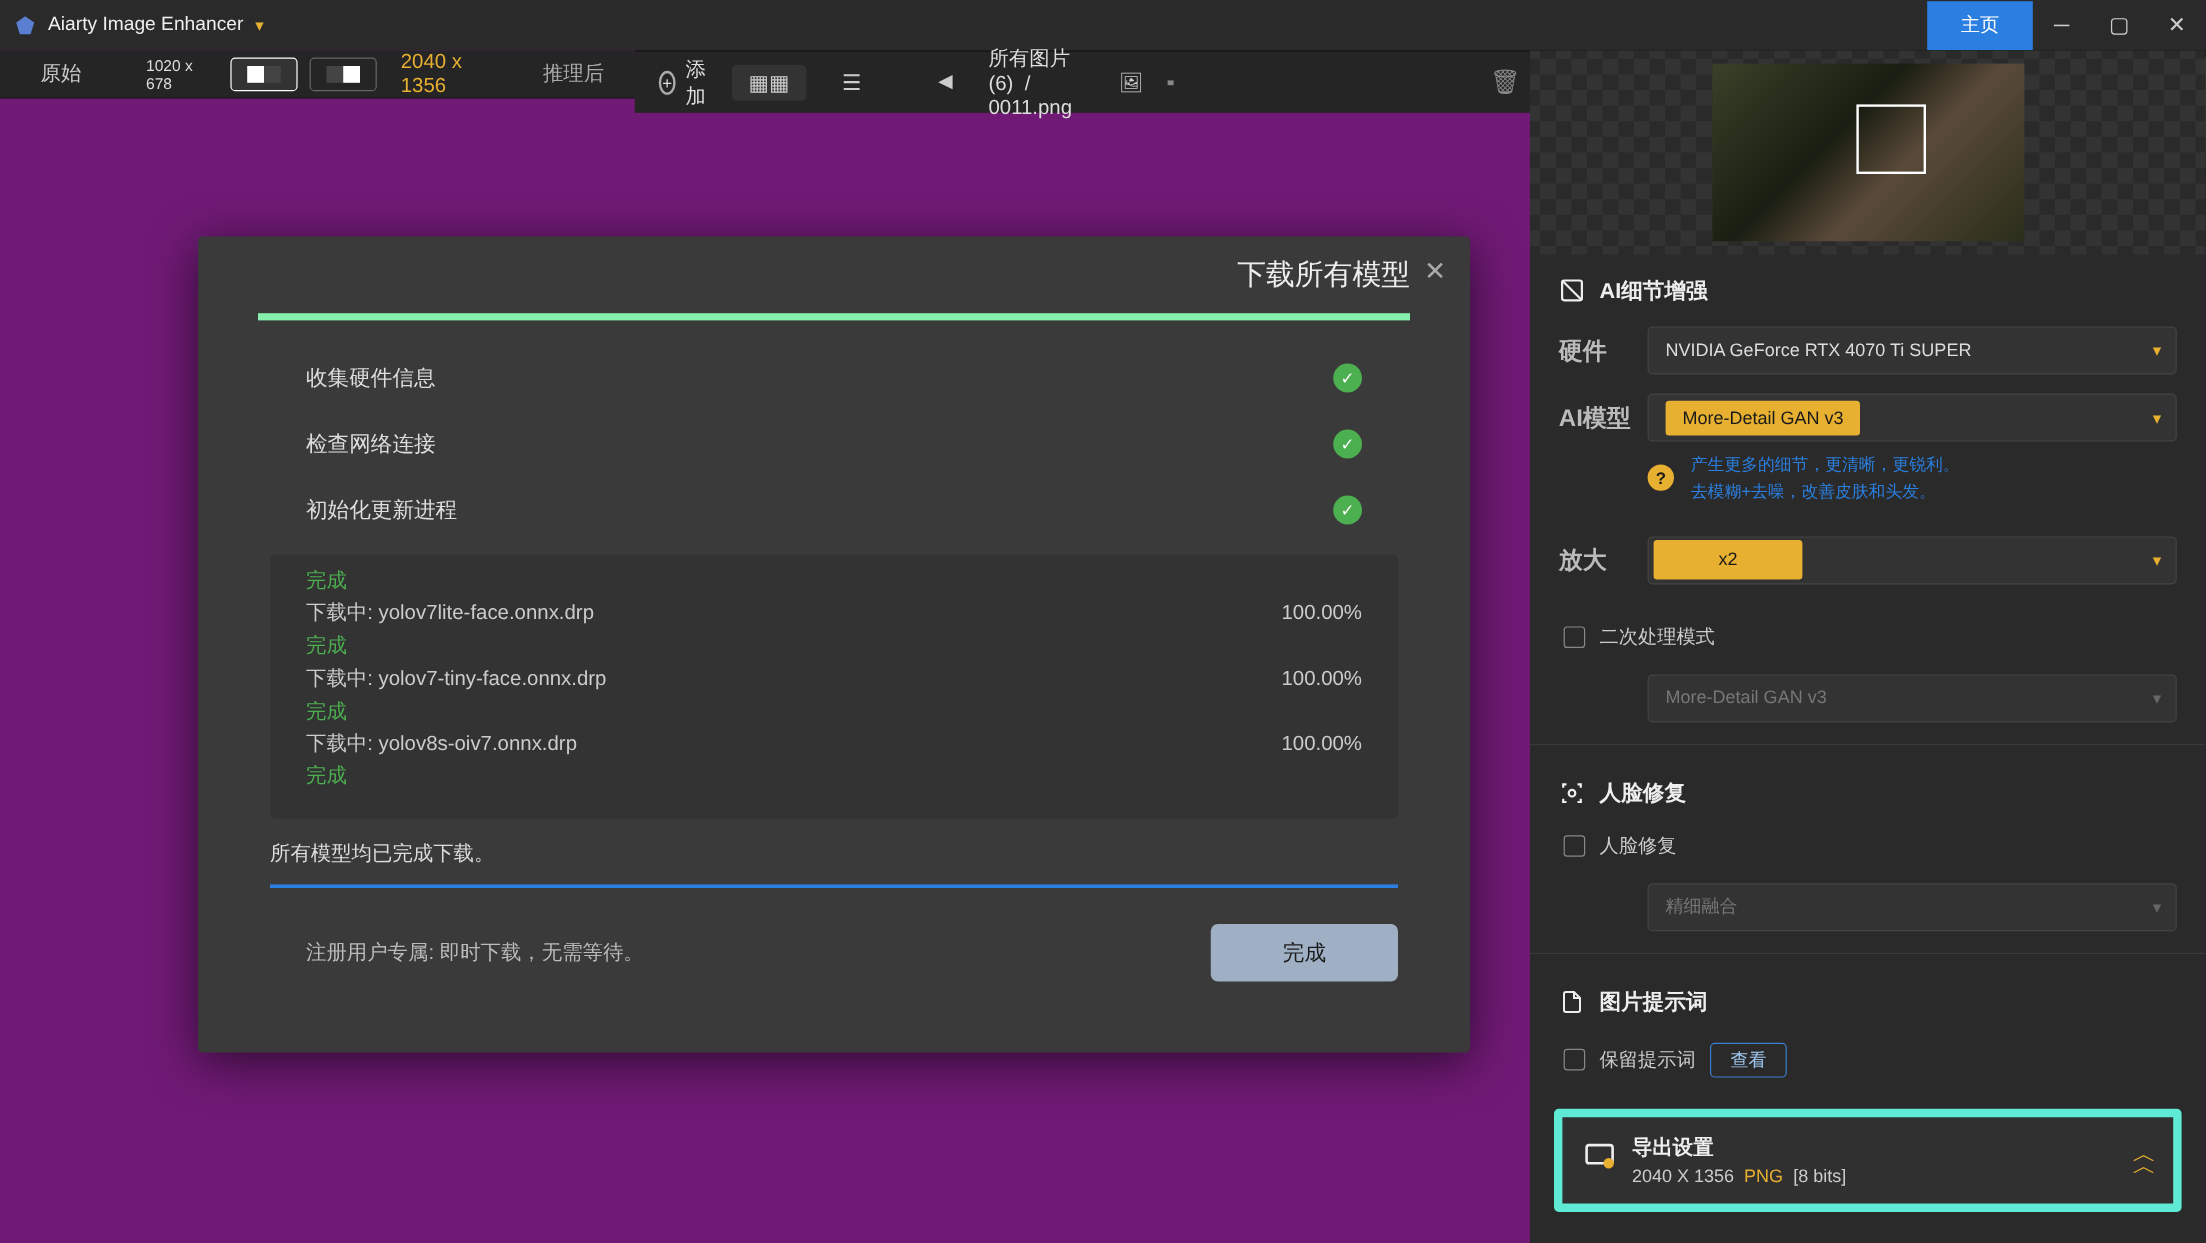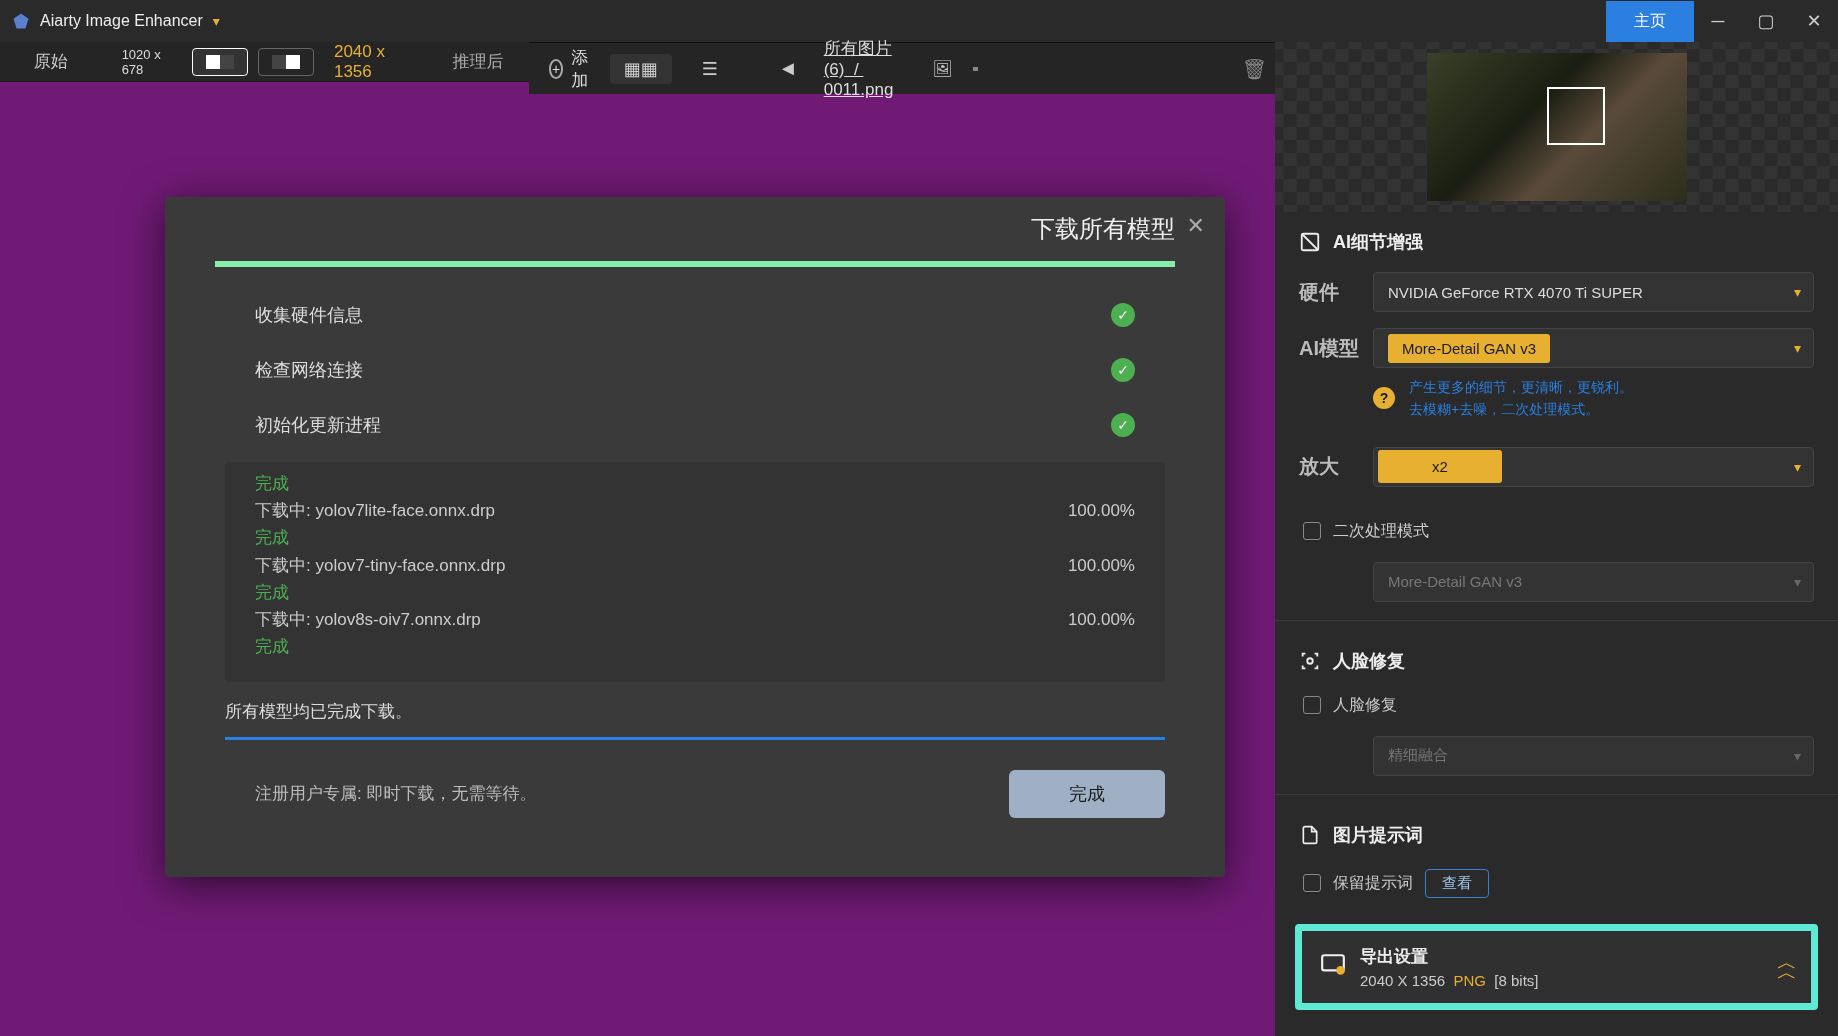--- a/index.html
+++ b/index.html
@@ -46,21 +46,21 @@
 .modal .pbar { margin: 14px 60px 0 60px; height: 3px; background: #2a7fe0; }
 .modal .mfoot { flex: 1; display: flex; align-items: center; padding: 0 60px 30px 90px; }
 .modal .regnote { flex: 1; color: #bbb; font-size: 17px; }
 .modal .donebtn { background: #a0b0c4; color: #1a1a1a; padding: 12px 60px; border-radius: 6px; font-size: 18px; }
 .footbar { height: 52px; background: #252525; display: flex; align-items: center; padding: 0 20px; gap: 16px; border-top:1px solid #111;}
 .footbar .addbtn { display: flex; align-items: center; gap: 8px; color: #ddd; font-size: 17px; }
 .footbar .plus { width:20px; height:20px; border:2px solid #aaa; border-radius:50%; display:flex; align-items:center; justify-content:center; font-size:14px; line-height:1;}
 .footbar .gridicon, .footbar .listicon { color: #ccc; font-size: 18px; padding: 4px 14px; }
 .footbar .gridicon { background:#333; border-radius:4px;}
 .footbar .back { color: #ccc; font-size: 20px; margin-left: 30px; }
-.footbar .crumb { color: #ddd; font-size: 17px; margin-left: 10px; text-decoration: underline; }
+.footbar .crumb { color: #ddd; font-size: 17px; margin-left: 10px; }
 .footbar .spacer { flex: 1; }
 .footbar .zoomico { color: #ccc; font-size: 16px; }
 .footbar .zoomslider { width: 12px; height: 4px; background: #888; margin: 0 8px 0 4px; }
 .footbar .trash { color: #888; font-size: 20px; margin-left: 240px; }
 .thumbs { height: 104px; background: #1a1a1a; display: flex; align-items: center; padding: 8px 10px; gap: 8px; }
 .thumbs .addthumb { width: 94px; height: 94px; background: #2a2a2a; display: flex; align-items: center; justify-content: center; color: #e8b030; font-size: 38px; }
 .thumbs .thumb { width: 94px; height: 94px; border-radius: 2px; position: relative; }
 .thumbs .thumb.sel { outline: 2px solid #e8b030; }
 .thumbs .thumb .chk { position: absolute; right: 4px; bottom: 4px; width: 20px; height: 20px; background: #4caf50; border-radius: 50%; color: #fff; font-size: 12px; display: flex; align-items: center; justify-content: center; }
 .t1{background:linear-gradient(135deg,#b8762a,#3a2a18);} .t2{background:linear-gradient(135deg,#3a4028,#1a1e12);} .t3{background:linear-gradient(135deg,#1a4a3a,#0a2a20);} .t4{background:linear-gradient(135deg,#5a3a1a,#2a1a0a);} .t5{background:linear-gradient(135deg,#4a5a3a,#2a3020);} .t6{background:linear-gradient(135deg,#d4a890,#8a6a50);}
@@ -261,21 +261,21 @@
               <span class="modelbadge">More-Detail GAN  v3</span>
               <span class="chev">▾</span>
             </div>
           </div>
       </div>
       <div class="row" style="padding-top:0">
         <div class="rlbl"></div>
         <div class="helpico">?</div>
         <div class="rctrl">
           <div class="hint" style="margin-left:0">产生更多的细节，更清晰，更锐利。</div>
-          <div class="hint" style="margin-left:0">去模糊+去噪，二次处理模式。</div>
+          <div class="hint" style="margin-left:0">去模糊+去噪，改善皮肤和头发。</div>
         </div>
       </div>
 
       <div class="row" style="margin-top:10px">
         <div class="rlbl">放大</div>
         <div class="rctrl">
             <div class="seldrop" style="padding-left:4px">
               <span class="scalebadge">x2</span>
               <span class="chev">▾</span>
             </div>

